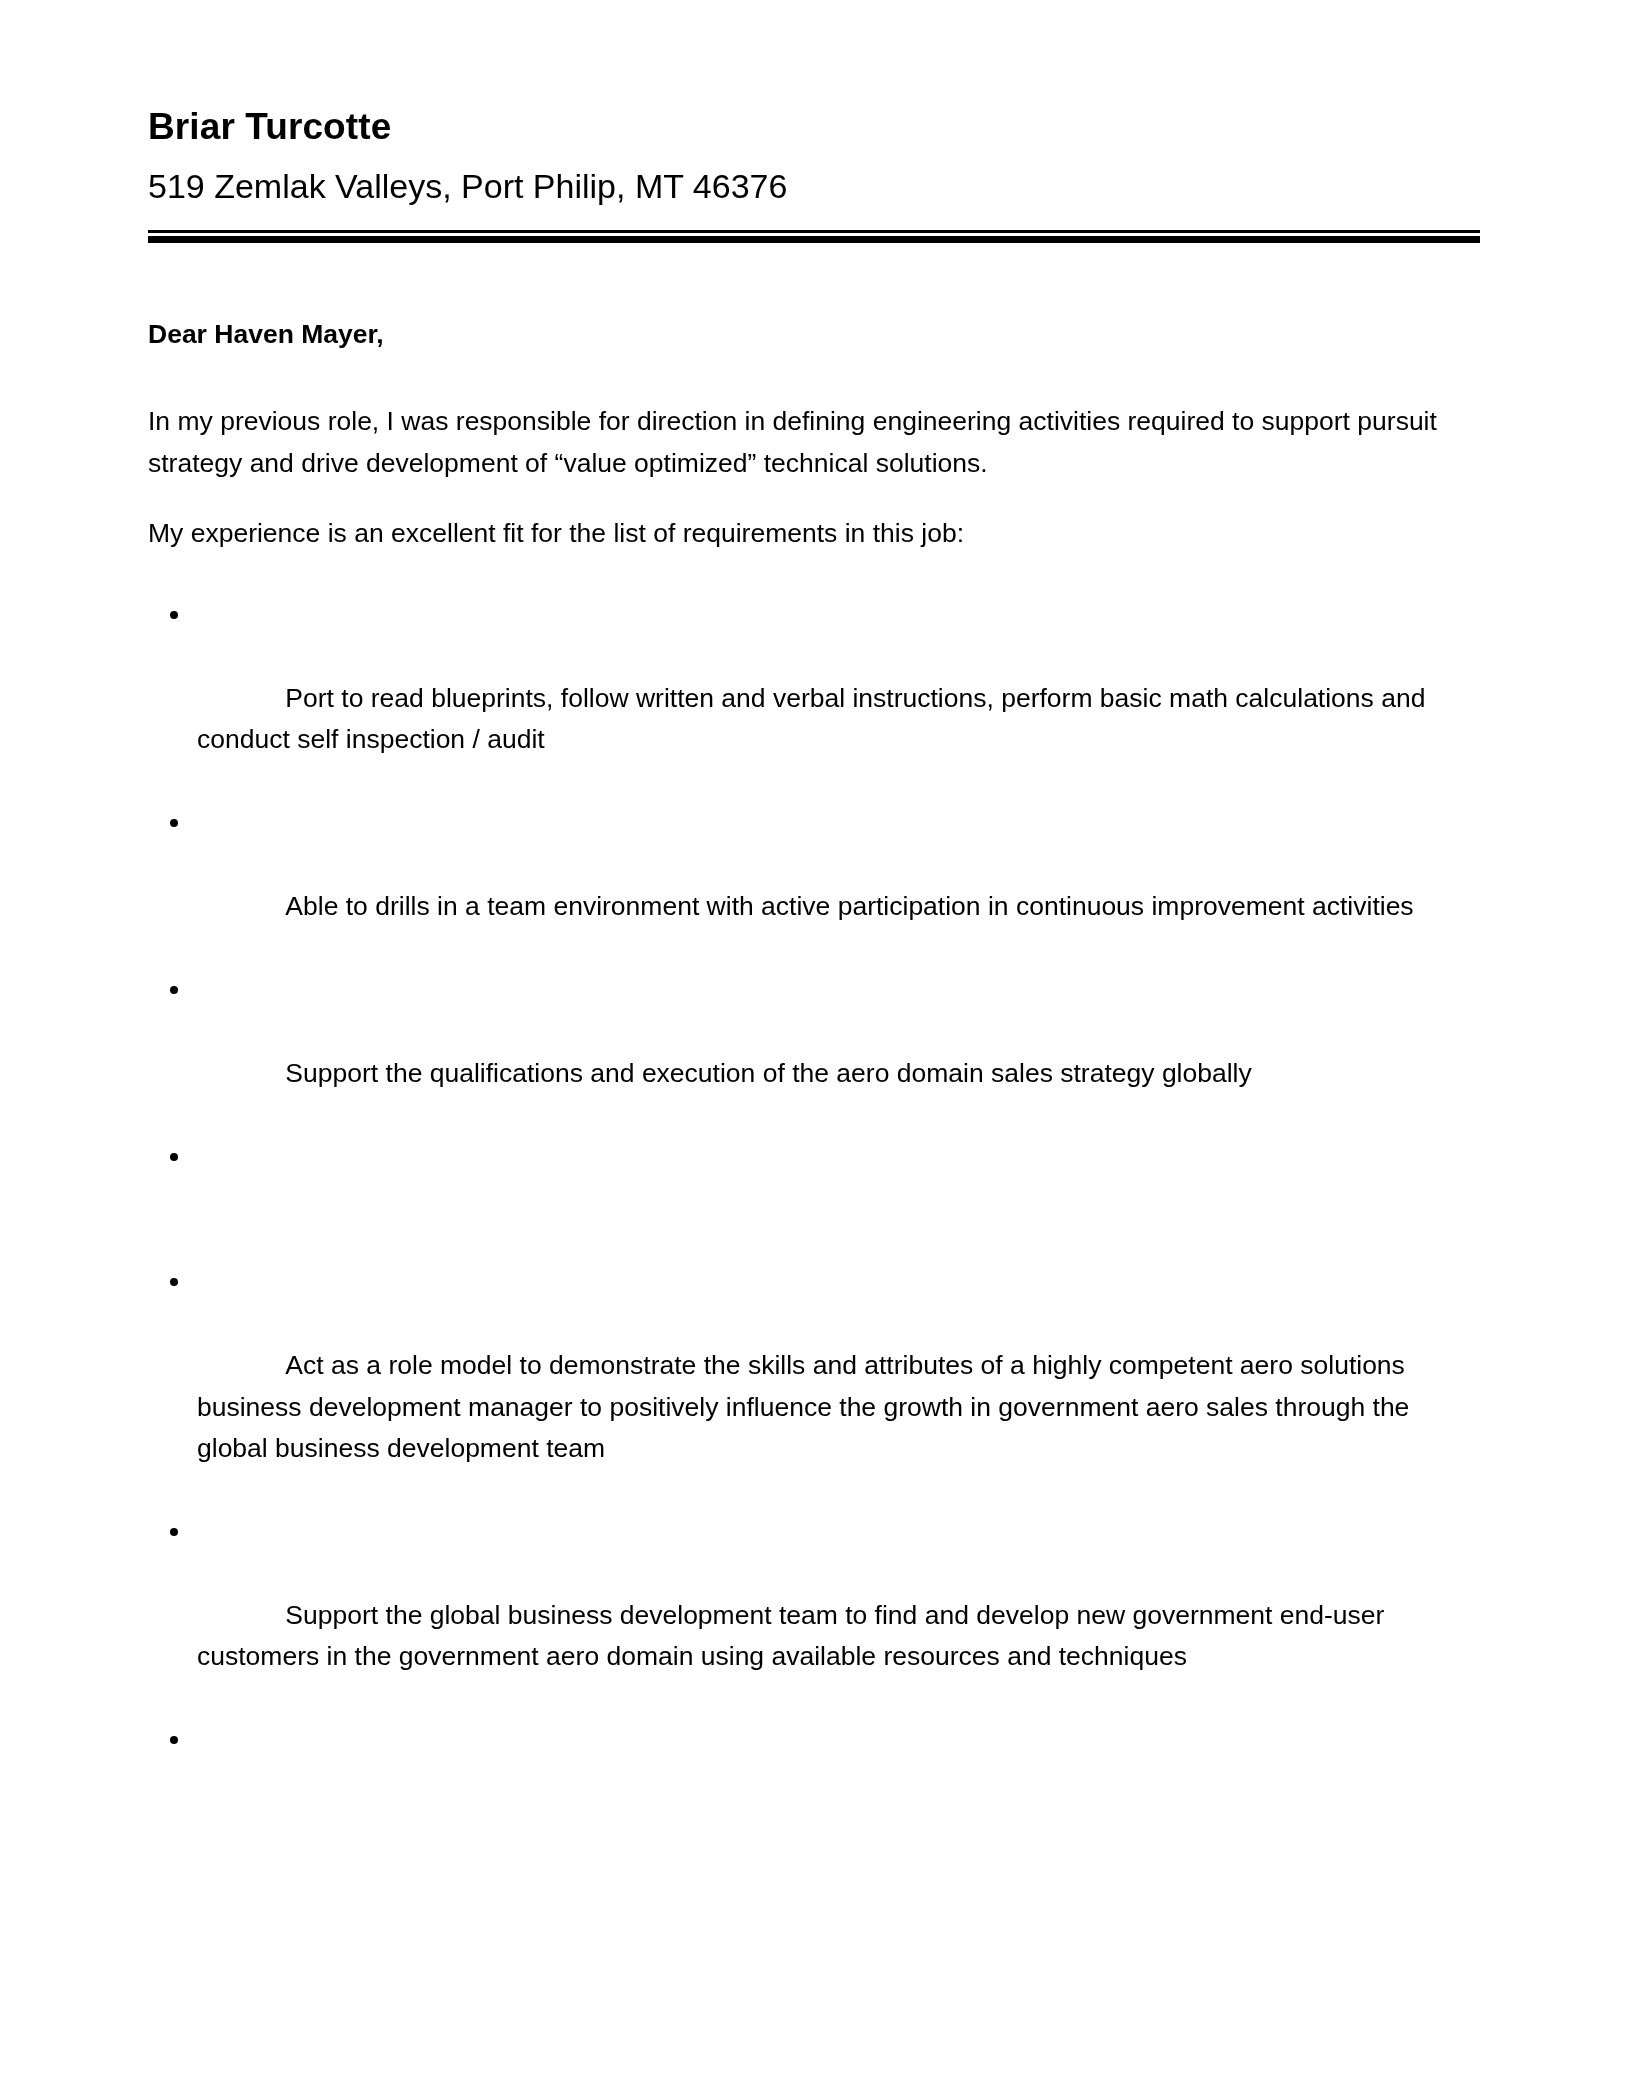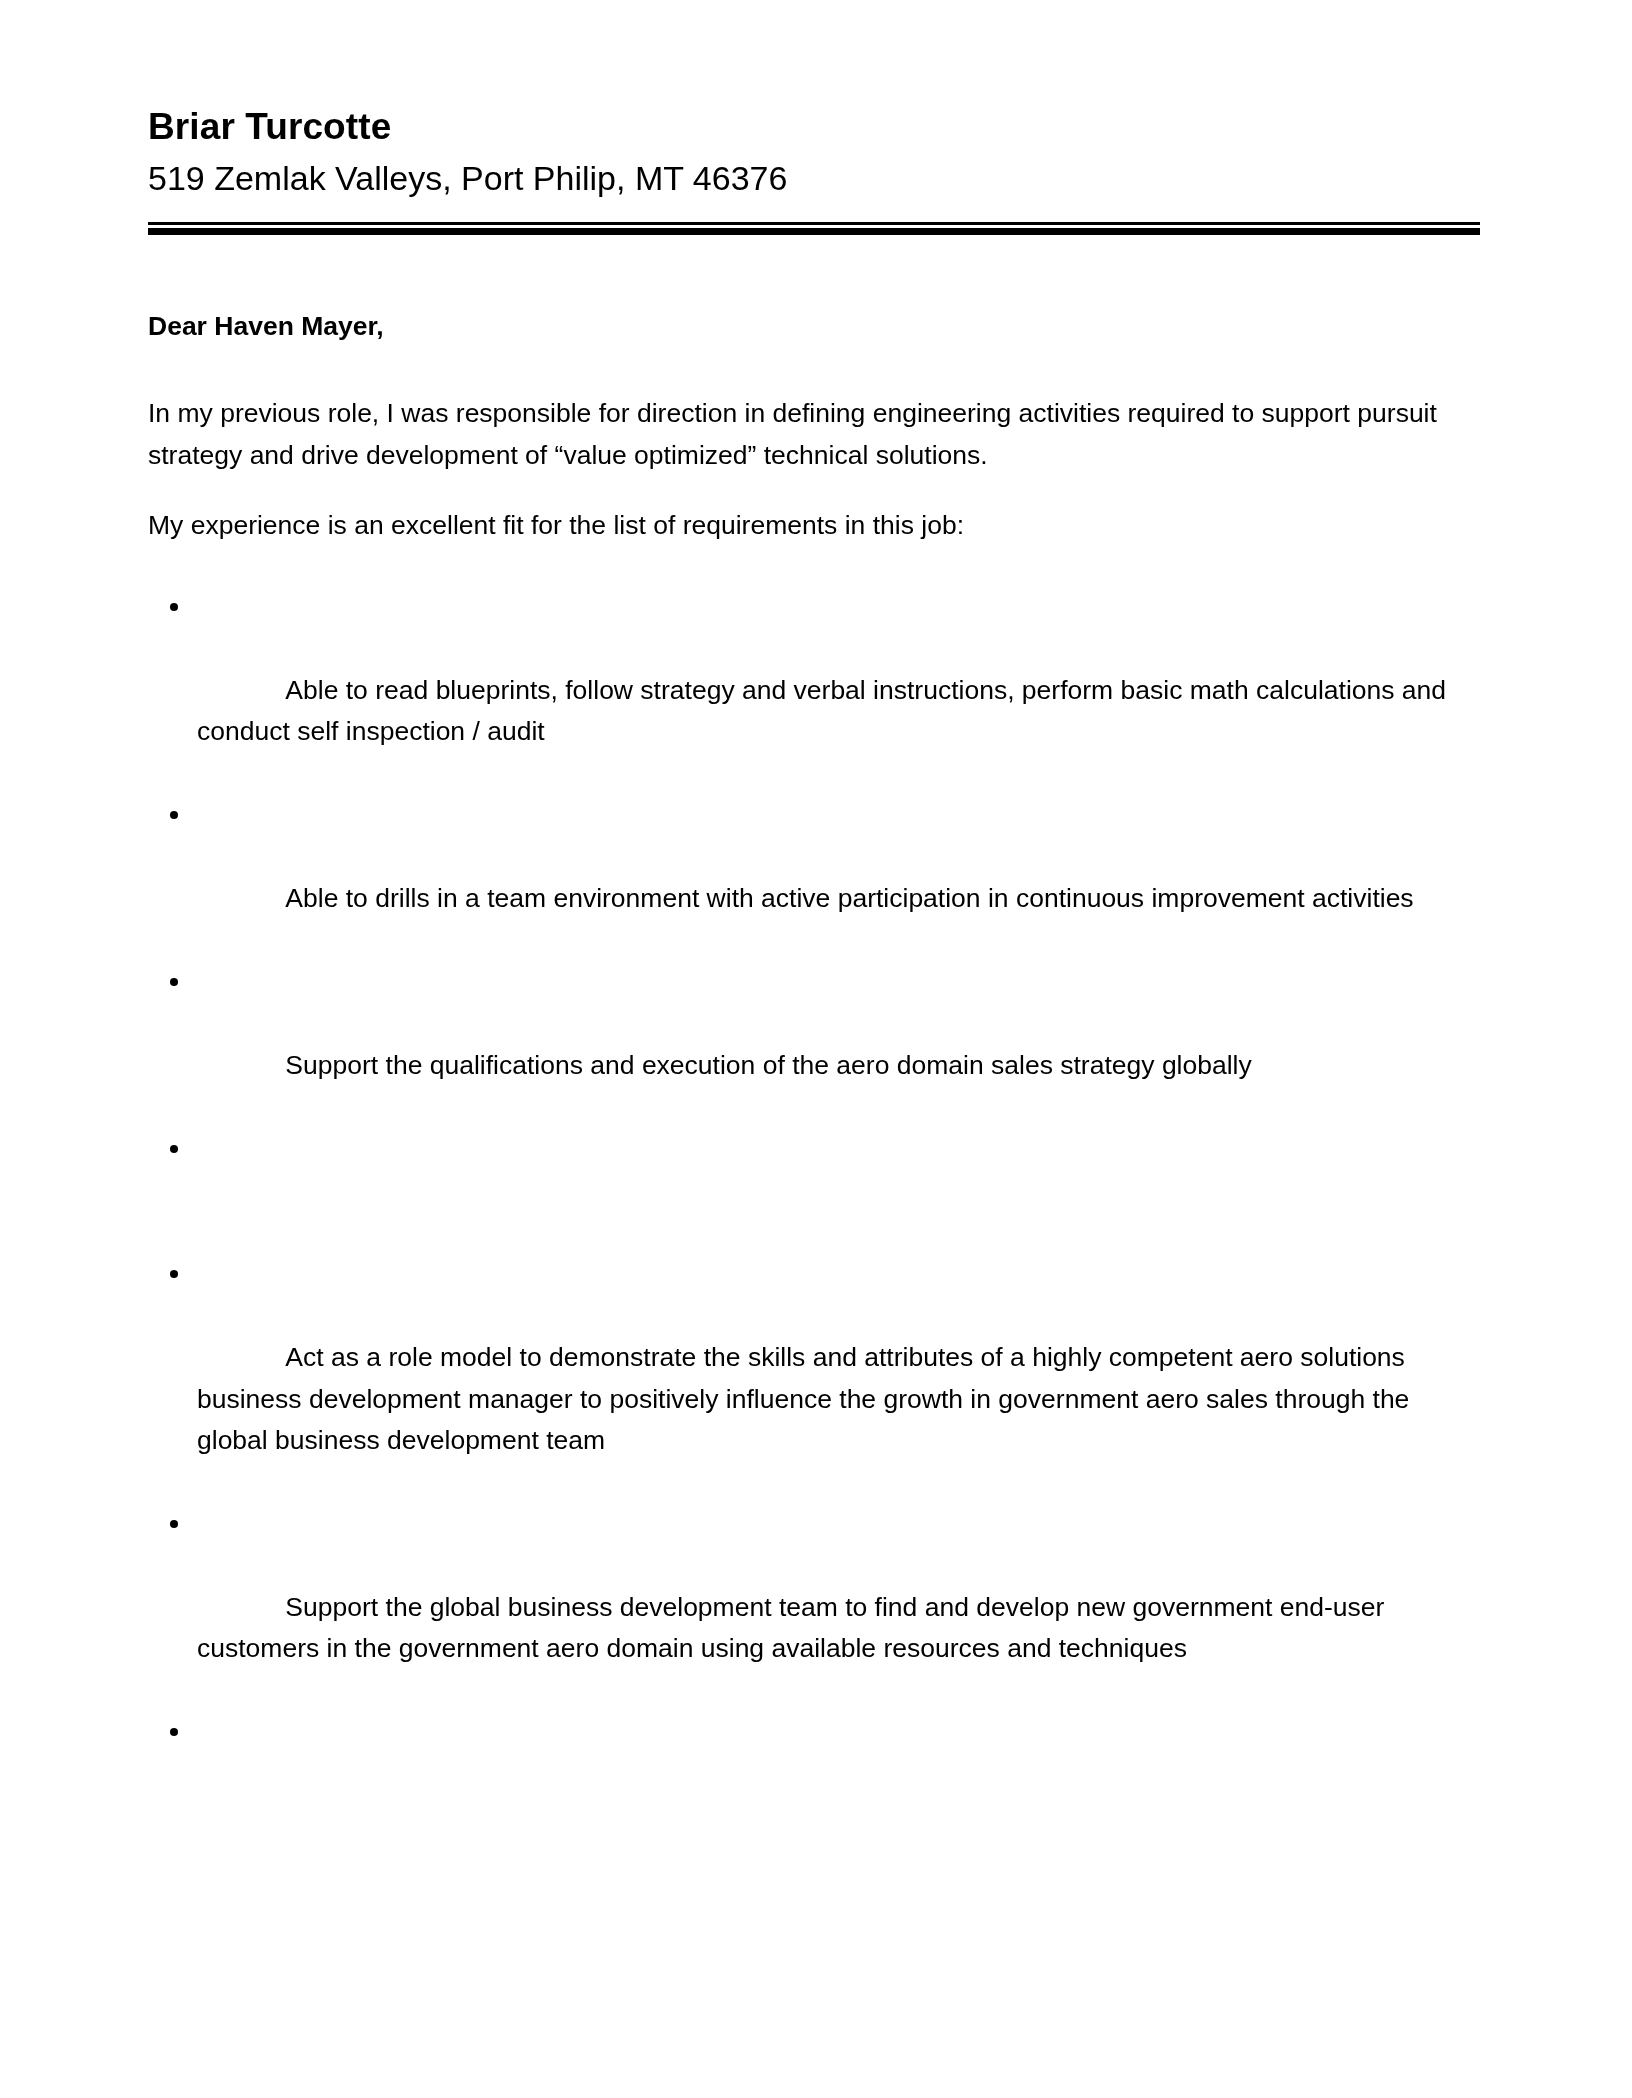--- a/index.html
+++ b/index.html
@@ -41,21 +41,21 @@
   .letterhead {
     margin: 0;
     padding: 0;
   }
   .lh-name {
     font-size: 37px;
     font-weight: bold;
     line-height: 1.22;
     letter-spacing: 0.1px;
     color: #000000;
-    margin: 0 0 8px 0;
+    margin: 0 0 16px 0;
     white-space: pre-wrap;
   }
   .lh-address {
     font-size: 34px;
     font-weight: normal;
     line-height: 1.28;
     color: #000000;
     margin: 0;
     white-space: pre-wrap;
   }
@@ -150,21 +150,21 @@
         <p class="salutation">Dear Haven Mayer,</p>
 
 
         <p class="para">In my previous role, I was responsible for direction in defining engineering activities required to support pursuit strategy and drive development of “value optimized” technical solutions.</p>
 
         <p class="para intro-list">My experience is an excellent fit for the list of requirements in this job:</p>
 
         <ul class="req-list">
           <li>
             <span class="bullet-dot"></span>
-            <span>Able to read blueprints, follow strategy and verbal instructions, perform basic math calculations and conduct self inspection / audit</span>
+            <span>Port to read blueprints, follow written and verbal instructions, perform basic math calculations and conduct self inspection / audit</span>
           </li>
           <li>
             <span class="bullet-dot"></span>
             <span>Able to drills in a team environment with active participation in continuous improvement activities</span>
           </li>
           <li>
             <span class="bullet-dot"></span>
             <span>Support the qualifications and execution of the aero domain sales strategy globally</span>
           </li>
           <li>

